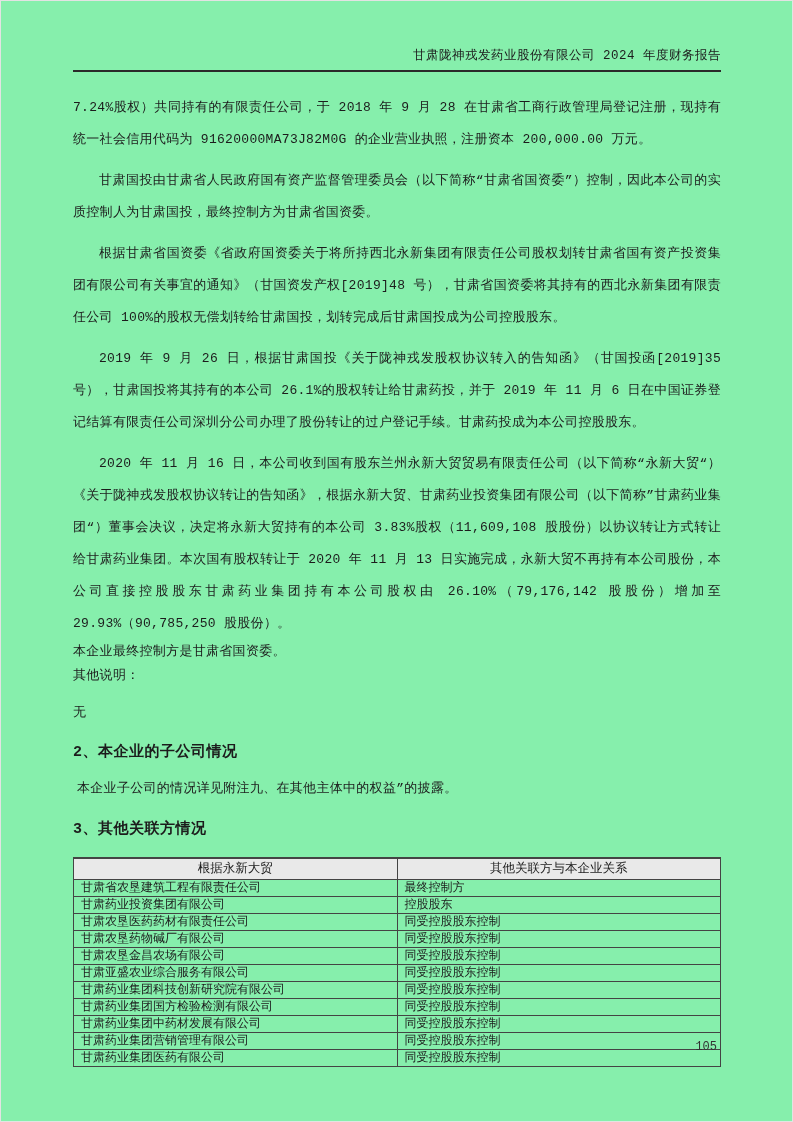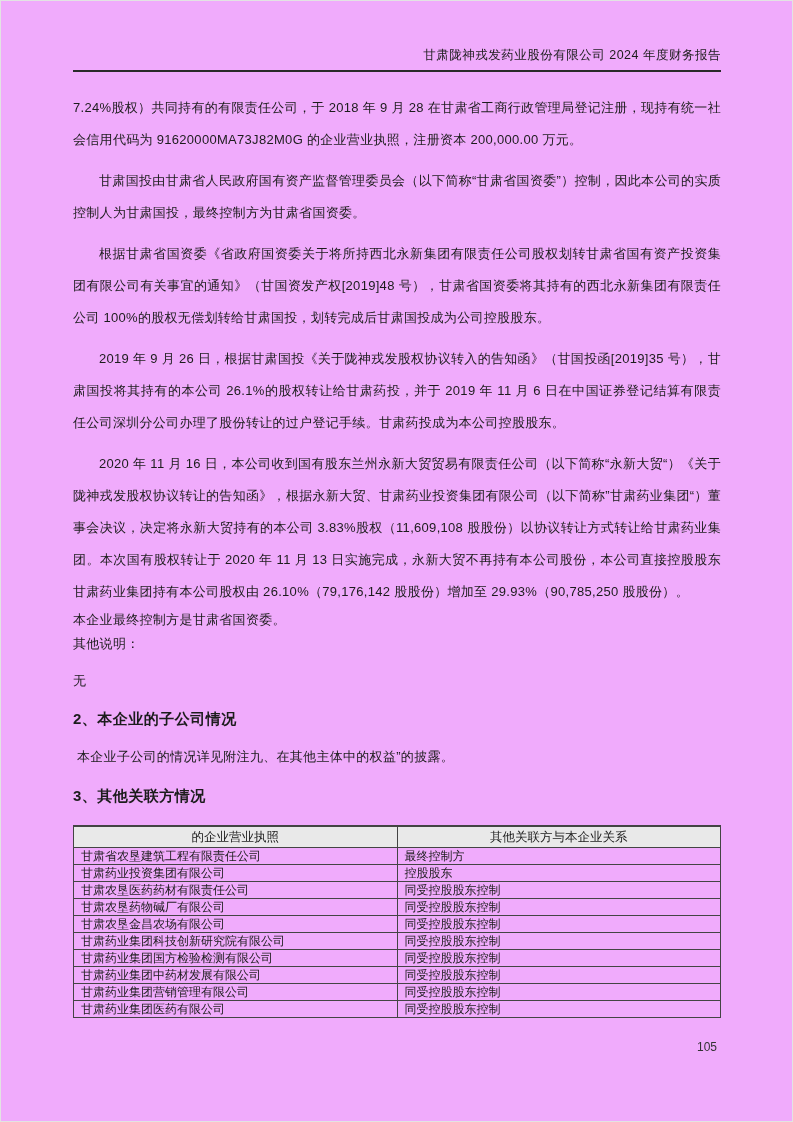--- a/index.html
+++ b/index.html
@@ -1,22 +1,22 @@
 <!DOCTYPE html>
 <html><head>
 <meta charset="utf-8">
 <style>
   html,body{margin:0;padding:0;background:#fff;}
   .page{
     position:relative;
     width:793px;height:1122px;
-    background:#f0abfc;
+    background:#86efac;
     border:1px solid #e3e3e3;
     box-sizing:border-box;
-    font-family:Liberation Sans, sans-serif;
+    font-family:Liberation Mono, monospace;
     color:#1c1c1c;
     overflow:hidden;
   }
   .content{
     position:absolute;
     left:72px; right:71px; top:0;
   }
   .doc-header{
     margin-top:46px;
     text-align:right;
@@ -118,21 +118,21 @@
 
       <h2 class="sec">3、其他关联方情况</h2>
 
       <table class="rel">
         <colgroup>
             <col class="c1">
             <col class="c2">
           </colgroup>
         <thead>
           <tr>
-            <th>的企业营业执照</th>
+            <th>根据永新大贸</th>
             <th>其他关联方与本企业关系</th>
           </tr>
         </thead>
         <tbody>
             <tr>
               <td>甘肃省农垦建筑工程有限责任公司</td>
               <td>最终控制方</td>
             </tr>
             <tr>
               <td>甘肃药业投资集团有限公司</td>
@@ -141,20 +141,24 @@
             <tr>
               <td>甘肃农垦医药药材有限责任公司</td>
               <td>同受控股股东控制</td>
             </tr>
             <tr>
               <td>甘肃农垦药物碱厂有限公司</td>
               <td>同受控股股东控制</td>
             </tr>
             <tr>
               <td>甘肃农垦金昌农场有限公司</td>
+              <td>同受控股股东控制</td>
+            </tr>
+            <tr>
+              <td>甘肃亚盛农业综合服务有限公司</td>
               <td>同受控股股东控制</td>
             </tr>
             <tr>
               <td>甘肃药业集团科技创新研究院有限公司</td>
               <td>同受控股股东控制</td>
             </tr>
             <tr>
               <td>甘肃药业集团国方检验检测有限公司</td>
               <td>同受控股股东控制</td>
             </tr>

